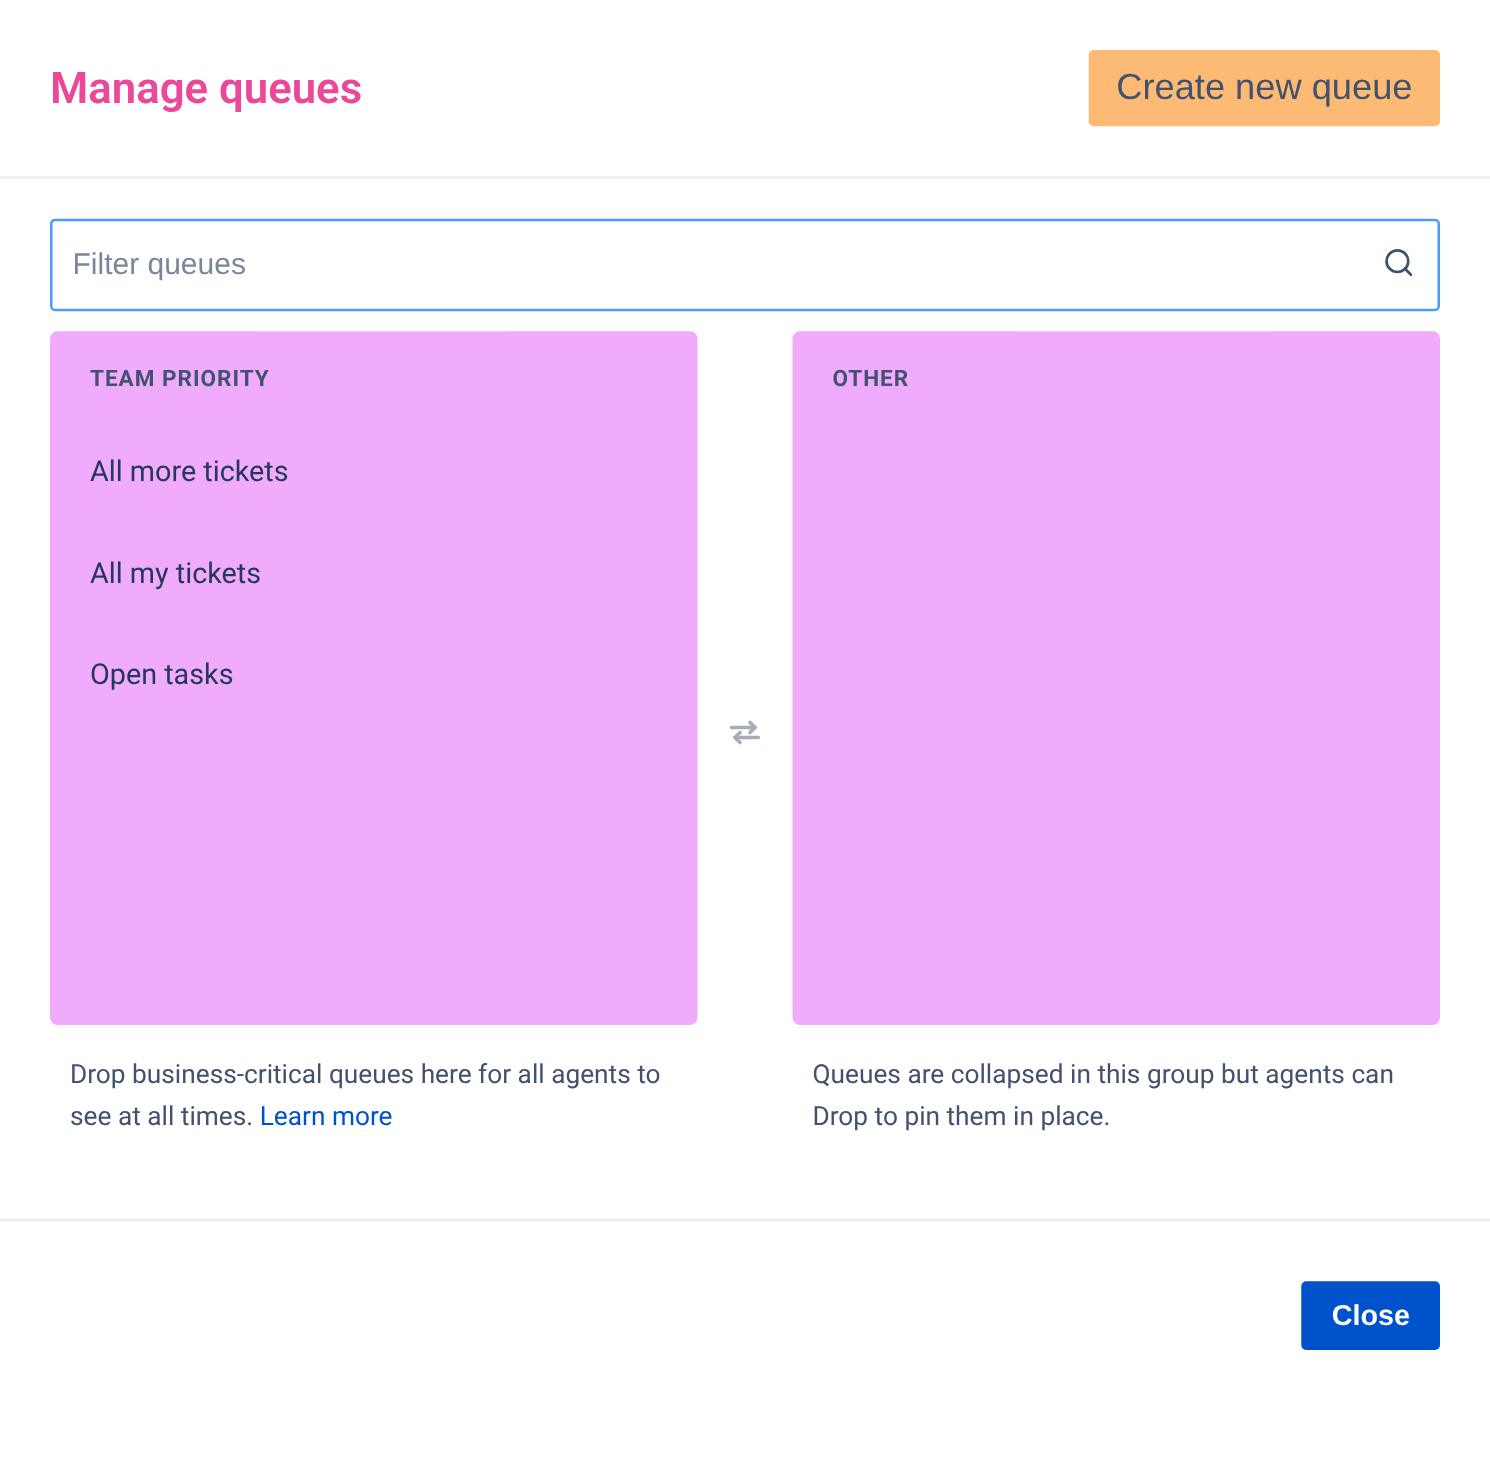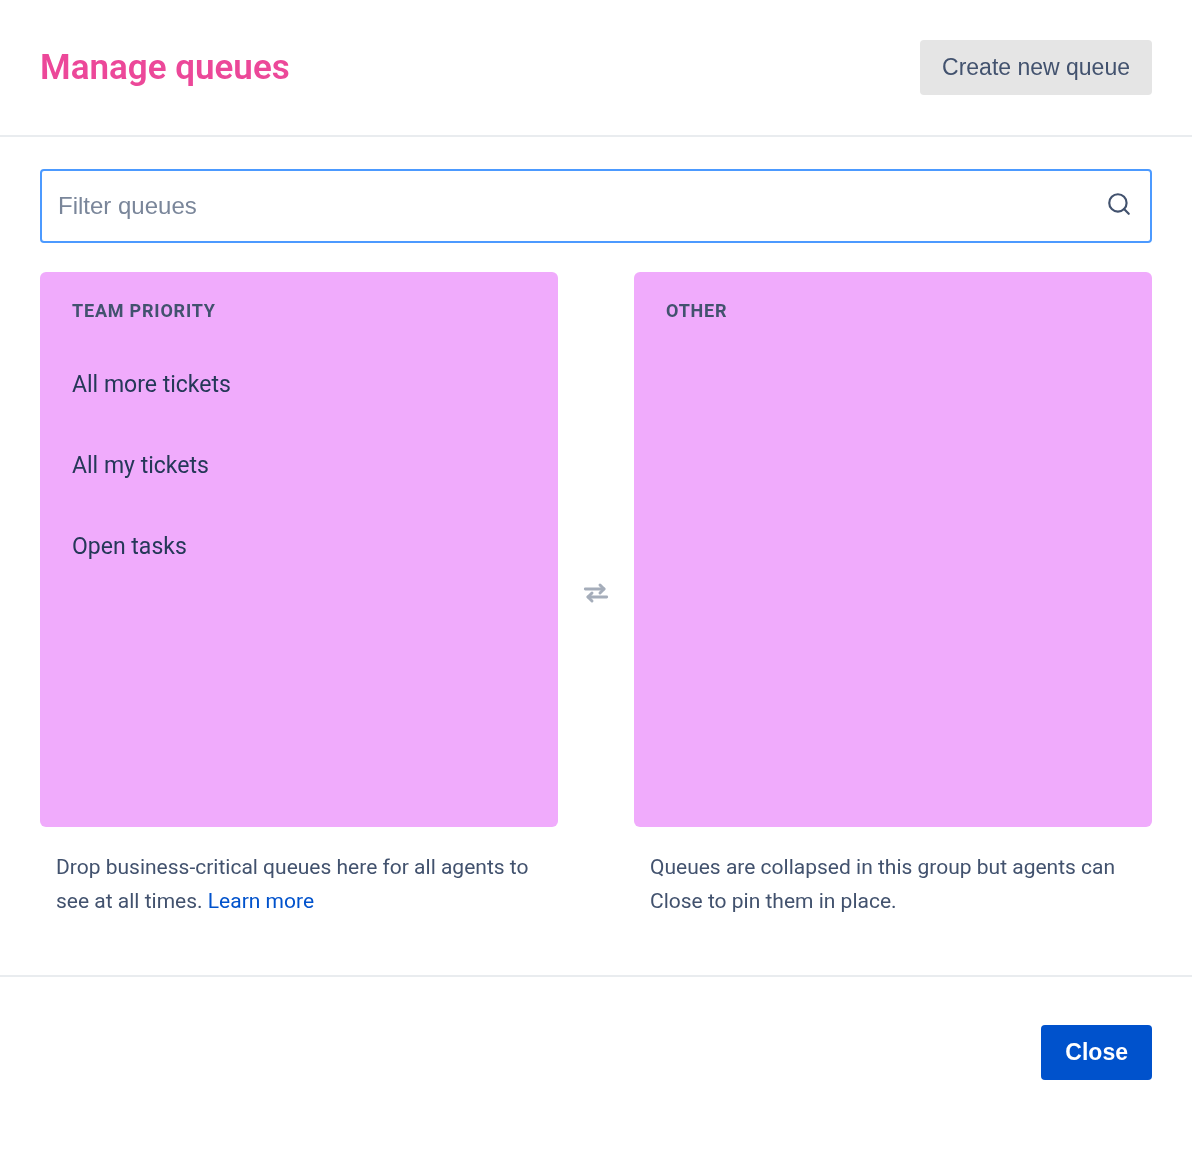--- a/index.html
+++ b/index.html
@@ -21,35 +21,35 @@
       align-items: center;
       padding: 40px 40px 40px 40px;
       border-bottom: 2px solid #e9ecef;
     }
     .page-title {
       font-size: 35px;
       font-weight: 600;
       color: #ec4899;
     }
     .btn-secondary {
-      background: #e5e5e5;
+      background: #fdba74;
       border: none;
       border-radius: 4px;
       padding: 14px 22px;
-      font-size: 23px;
+      font-size: 29px;
       font-weight: 500;
       color: #42526E;
       cursor: pointer;
     }
     .content {
       padding: 32px 40px 0 40px;
     }
     .search-wrap {
       position: relative;
-      margin-bottom: 29px;
+      margin-bottom: 16px;
     }
     .search-input {
       width: 100%;
       height: 74px;
       border: 2px solid #4C9AFF;
       border-radius: 4px;
       padding: 0 56px 0 16px;
       font-size: 24px;
       color: #172B4D;
       outline: none;
@@ -177,20 +177,20 @@
           <path d="M20 15H6"></path>
           <path d="M9 18l-3-3 3-3"></path>
         </svg>
       </span>
     </div>
 
     <div class="column">
       <div class="panel">
         <div class="panel-header">OTHER</div>
       </div>
-      <p class="helper-text">Queues are collapsed in this group but agents can Close to pin them in place.</p>
+      <p class="helper-text">Queues are collapsed in this group but agents can Drop to pin them in place.</p>
     </div>
   </div>
 </div>
 
 <div class="footer">
   <button class="btn-primary">Close</button>
 </div>
 
 </body></html>

